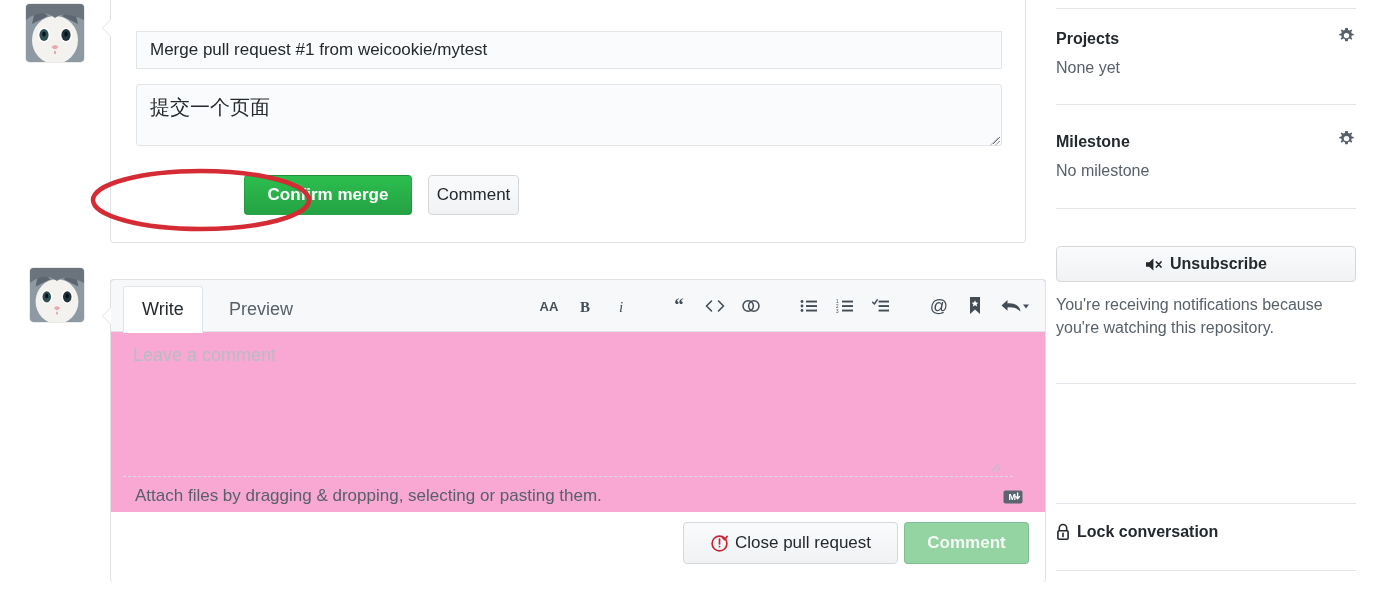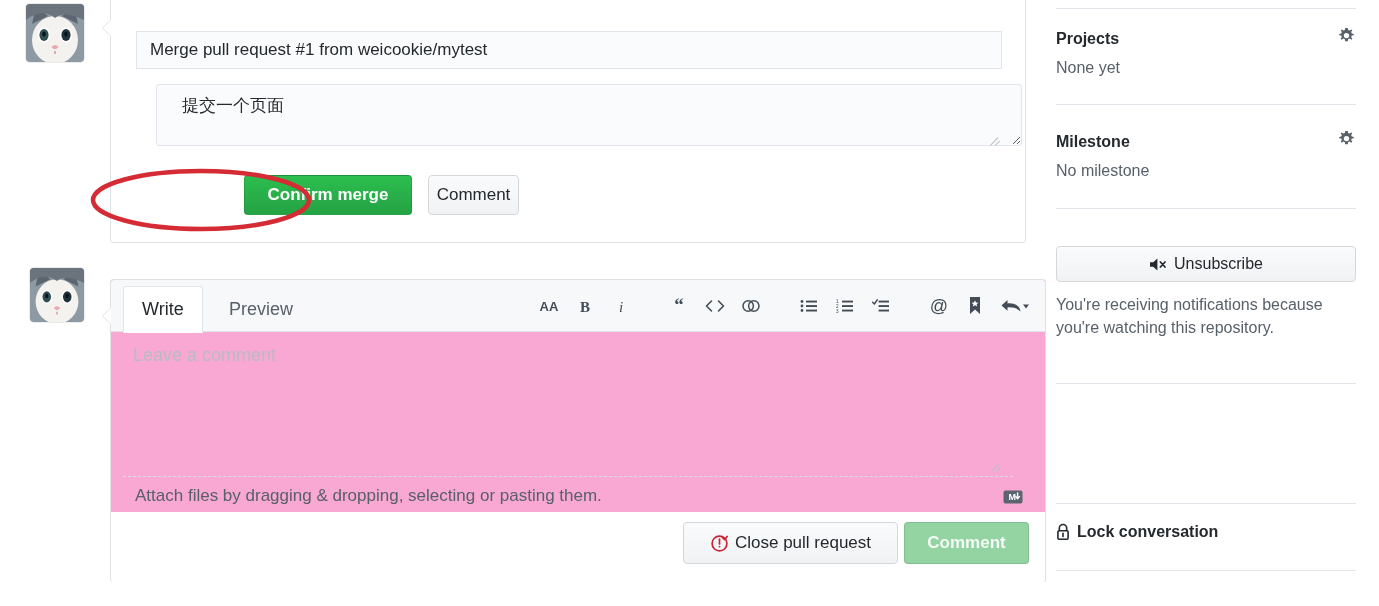--- a/index.html
+++ b/index.html
@@ -75,28 +75,27 @@
     line-height: 36px;
     outline: none;
   }
   .merge-desc-input {
     position: absolute;
     left: 25px; top: 89px;
     width: 866px; height: 62px;
     background: #fafbfc;
     border: 1px solid #e1e4e8;
     border-radius: 3px;
-    padding: 9px 25px;
-    font-size: 17px;
+    padding: 9px 13px;
+    font-size: 20px;
     color: #24292e;
     font-family: "Liberation Sans", sans-serif;
     resize: vertical;
     outline: none;
     overflow: hidden;
-    margin-left: 20px;
   }
   .resize-grip {
     position: absolute;
     pointer-events: none;
     width: 12px; height: 12px;
   }
   .resize-grip::before,
   .resize-grip::after {
     content: "";
     position: absolute;
@@ -298,21 +297,21 @@
     font-size: 16px;
     margin-top: 9px;
   }
   .gear { cursor: pointer; color: #586069; display: block; }
   .btn-unsubscribe {
     width: 300px; height: 36px;
     background: linear-gradient(#fafbfc, #f1f2f4);
     border: 1px solid #d5d8da;
     color: #24292e;
     font-size: 16px;
-    font-weight: normal;
+    font-weight: bold;
   }
   .sb-note {
     color: #586069;
     font-size: 16px;
     line-height: 23px;
   }
   .sb-lock {
     display: flex;
     align-items: center;
     gap: 7px;

